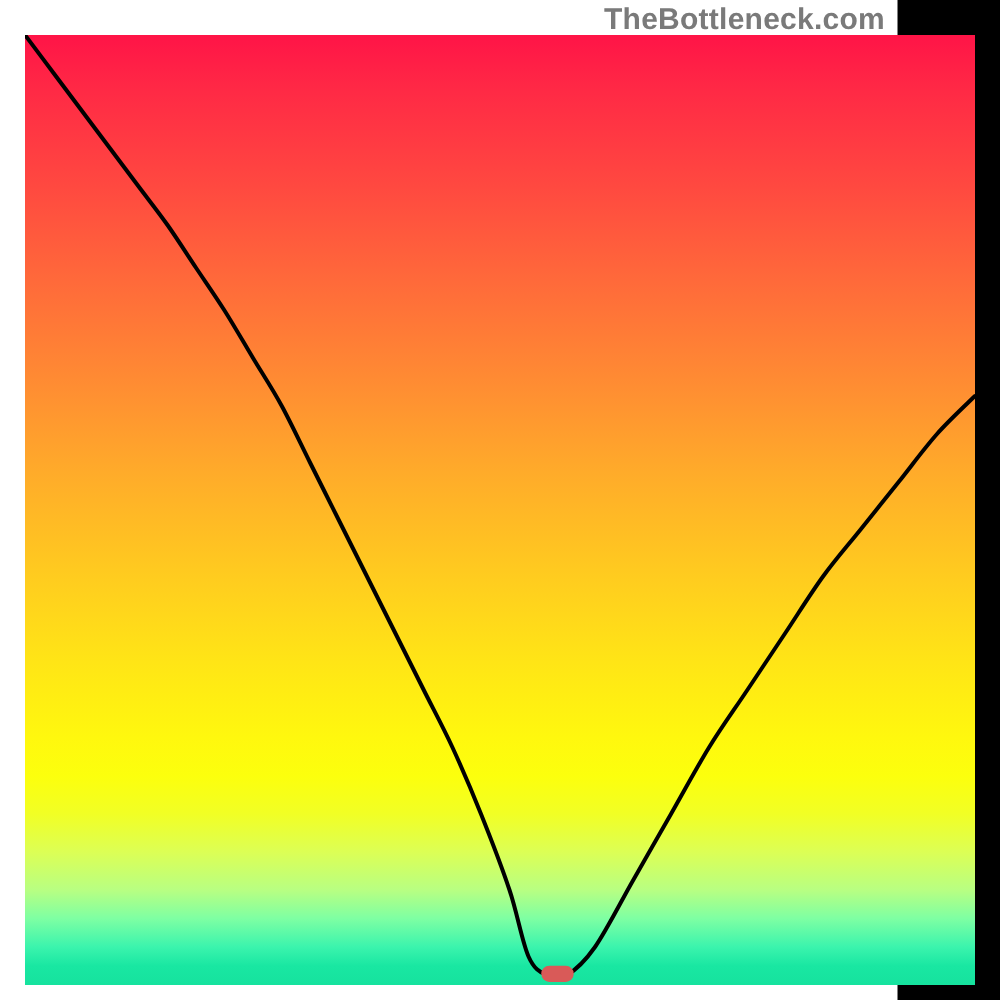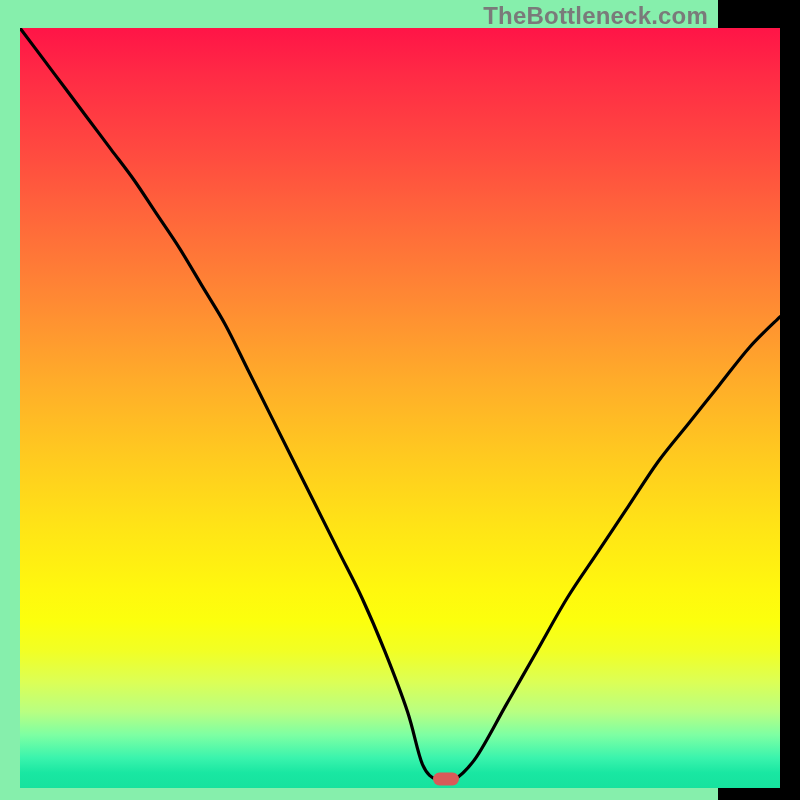--- a/index.html
+++ b/index.html
@@ -1,21 +1,21 @@
 <!DOCTYPE html>
 <html><head>
 <meta charset="utf-8">
 <style>
   * { margin: 0; padding: 0; box-sizing: border-box; }
   html, body { width: 800px; height: 800px; overflow: hidden; background: #000; }
   .frame {
     position: relative;
     width: 718px;
     height: 800px;
-    background: #86efac;
+    background: #ffffff;
   }
   .watermark {
     position: absolute;
     top: 2px;
     right: 10px;
     font-family: Arial, Helvetica, sans-serif;
     font-size: 24px;
     font-weight: 600;
     color: #7a7a7a;
     letter-spacing: 0.2px;

